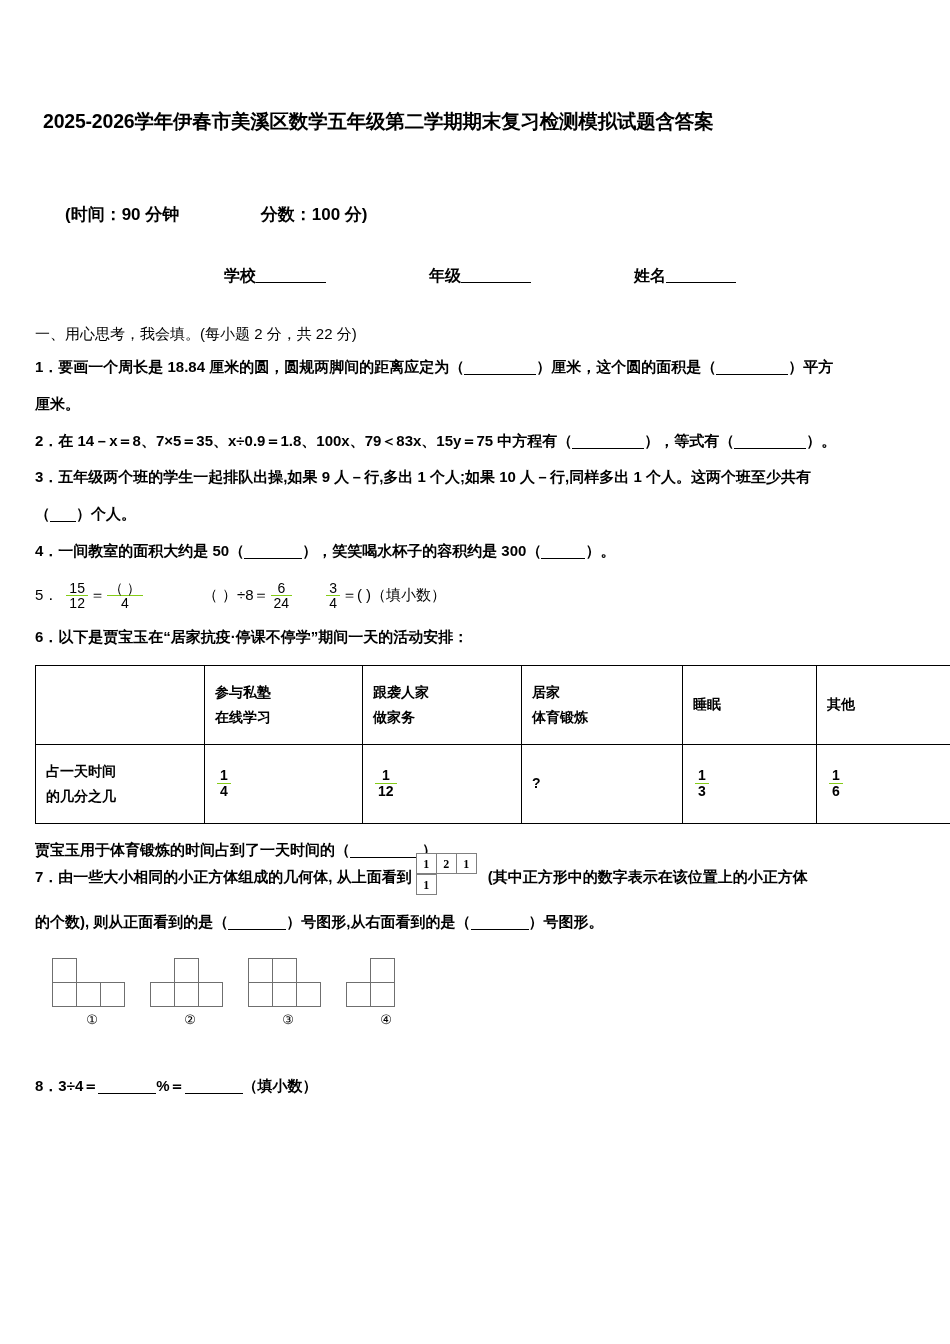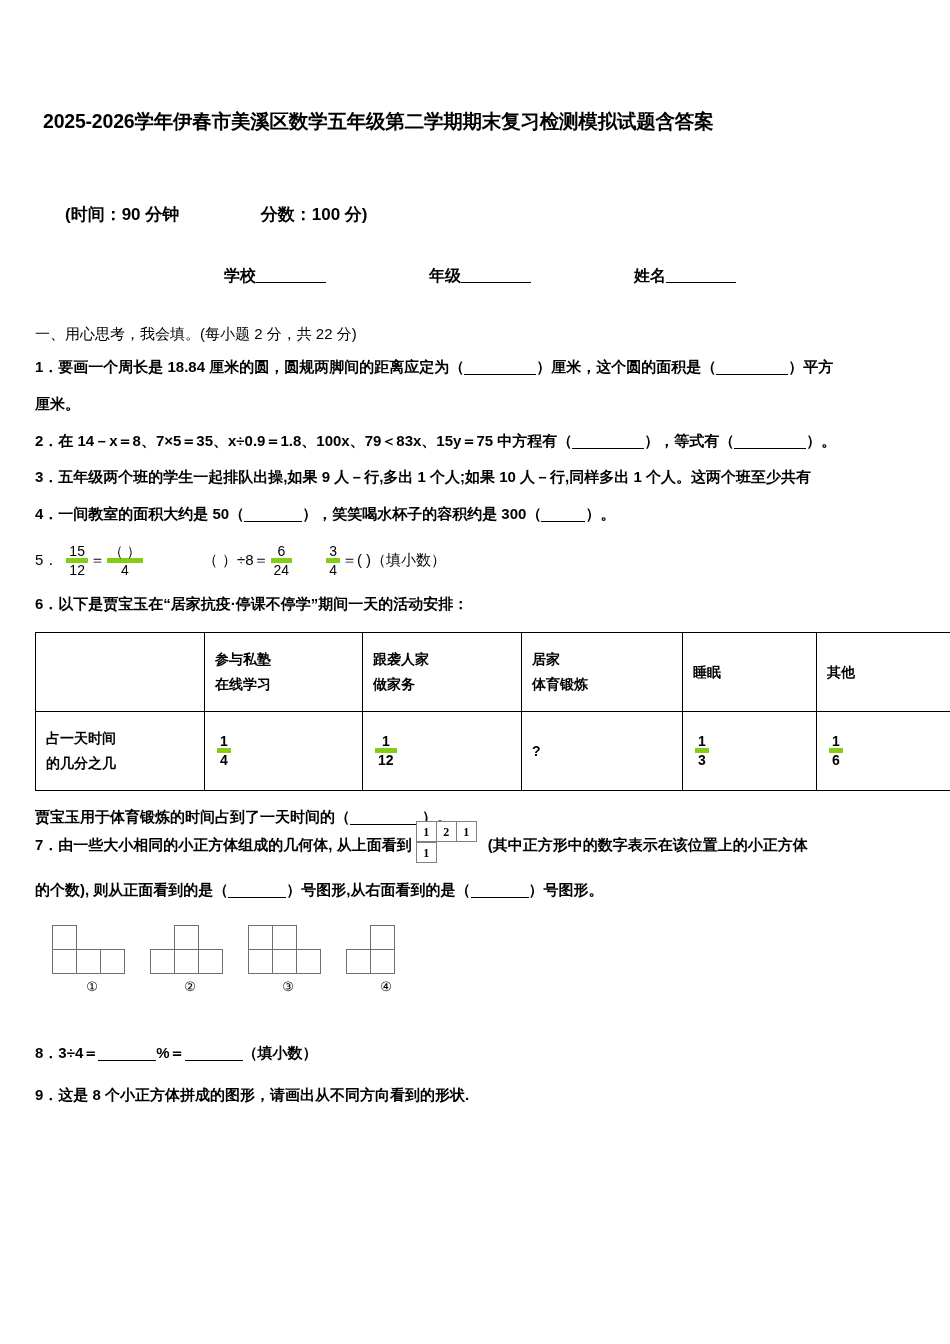--- a/index.html
+++ b/index.html
@@ -91,21 +91,21 @@
     display: inline-block;
     vertical-align: middle;
     text-align: center;
     line-height: 1.05;
     margin: 0 2px;
     font-size: 14px;
   }
   .frac .num { display: block; padding: 0 3px; }
   .frac .den {
     display: block;
-    border-top: 5px solid #84cc16;
+    border-top: 1px solid #84cc16;
     padding: 0 3px;
   }
 
   .q5-row {
     margin-top: 16px;
     font-size: 15px;
     font-family: "Liberation Sans", "DejaVu Sans", sans-serif;
     display: flex;
     align-items: center;
   }
@@ -243,20 +243,23 @@
   <div class="q tight">
     <span>厘米。</span>
   </div>
 
   <div class="q tight">
     <span>2．</span><span>在 14－x＝8、7×5＝35、x÷0.9＝1.8、100x、79＜83x、15y＝75 中方程有（</span><span class="blank b-lg"></span><span>），等式有（</span><span class="blank b-lg"></span><span>）。</span>
   </div>
 
   <div class="q tight">
     <span>3．</span><span>五年级两个班的学生一起排队出操,如果 9 人－行,多出 1 个人;如果 10 人－行,同样多出 1 个人。这两个班至少共有</span>
+  </div>
+  <div class="q tight">
+    <span>（</span><span class="blank b-xs"></span><span>）个人。</span>
   </div>
 
   <div class="q tight">
     <span>4．</span><span>一间教室的面积大约是 50（</span><span class="blank b-md"></span><span>），笑笑喝水杯子的容积约是 300（</span><span class="blank b-sm"></span><span>）。</span>
   </div>
 
   <div class="q5-row">
     <span class="lead">5．</span>
     <span class="frac">
       <span class="num">15</span>
@@ -391,17 +394,14 @@
         <span class="sq" style="left:24px; top:24px;"></span>
       </div>
       <div class="shape-label">④</div>
     </div>
   </div>
 
   <div class="q q8">
     <span>8．</span><span>3÷4＝</span><span class="blank b-md"></span><span>%＝</span><span class="blank b-md"></span><span>（填小数）</span>
   </div>
 
-  <div class="q q9">
-    <span>9．</span><span>这是 8 个小正方体拼成的图形，请画出从不同方向看到的形状.</span>
-  </div>
 
 </div>
 
 </body></html>

